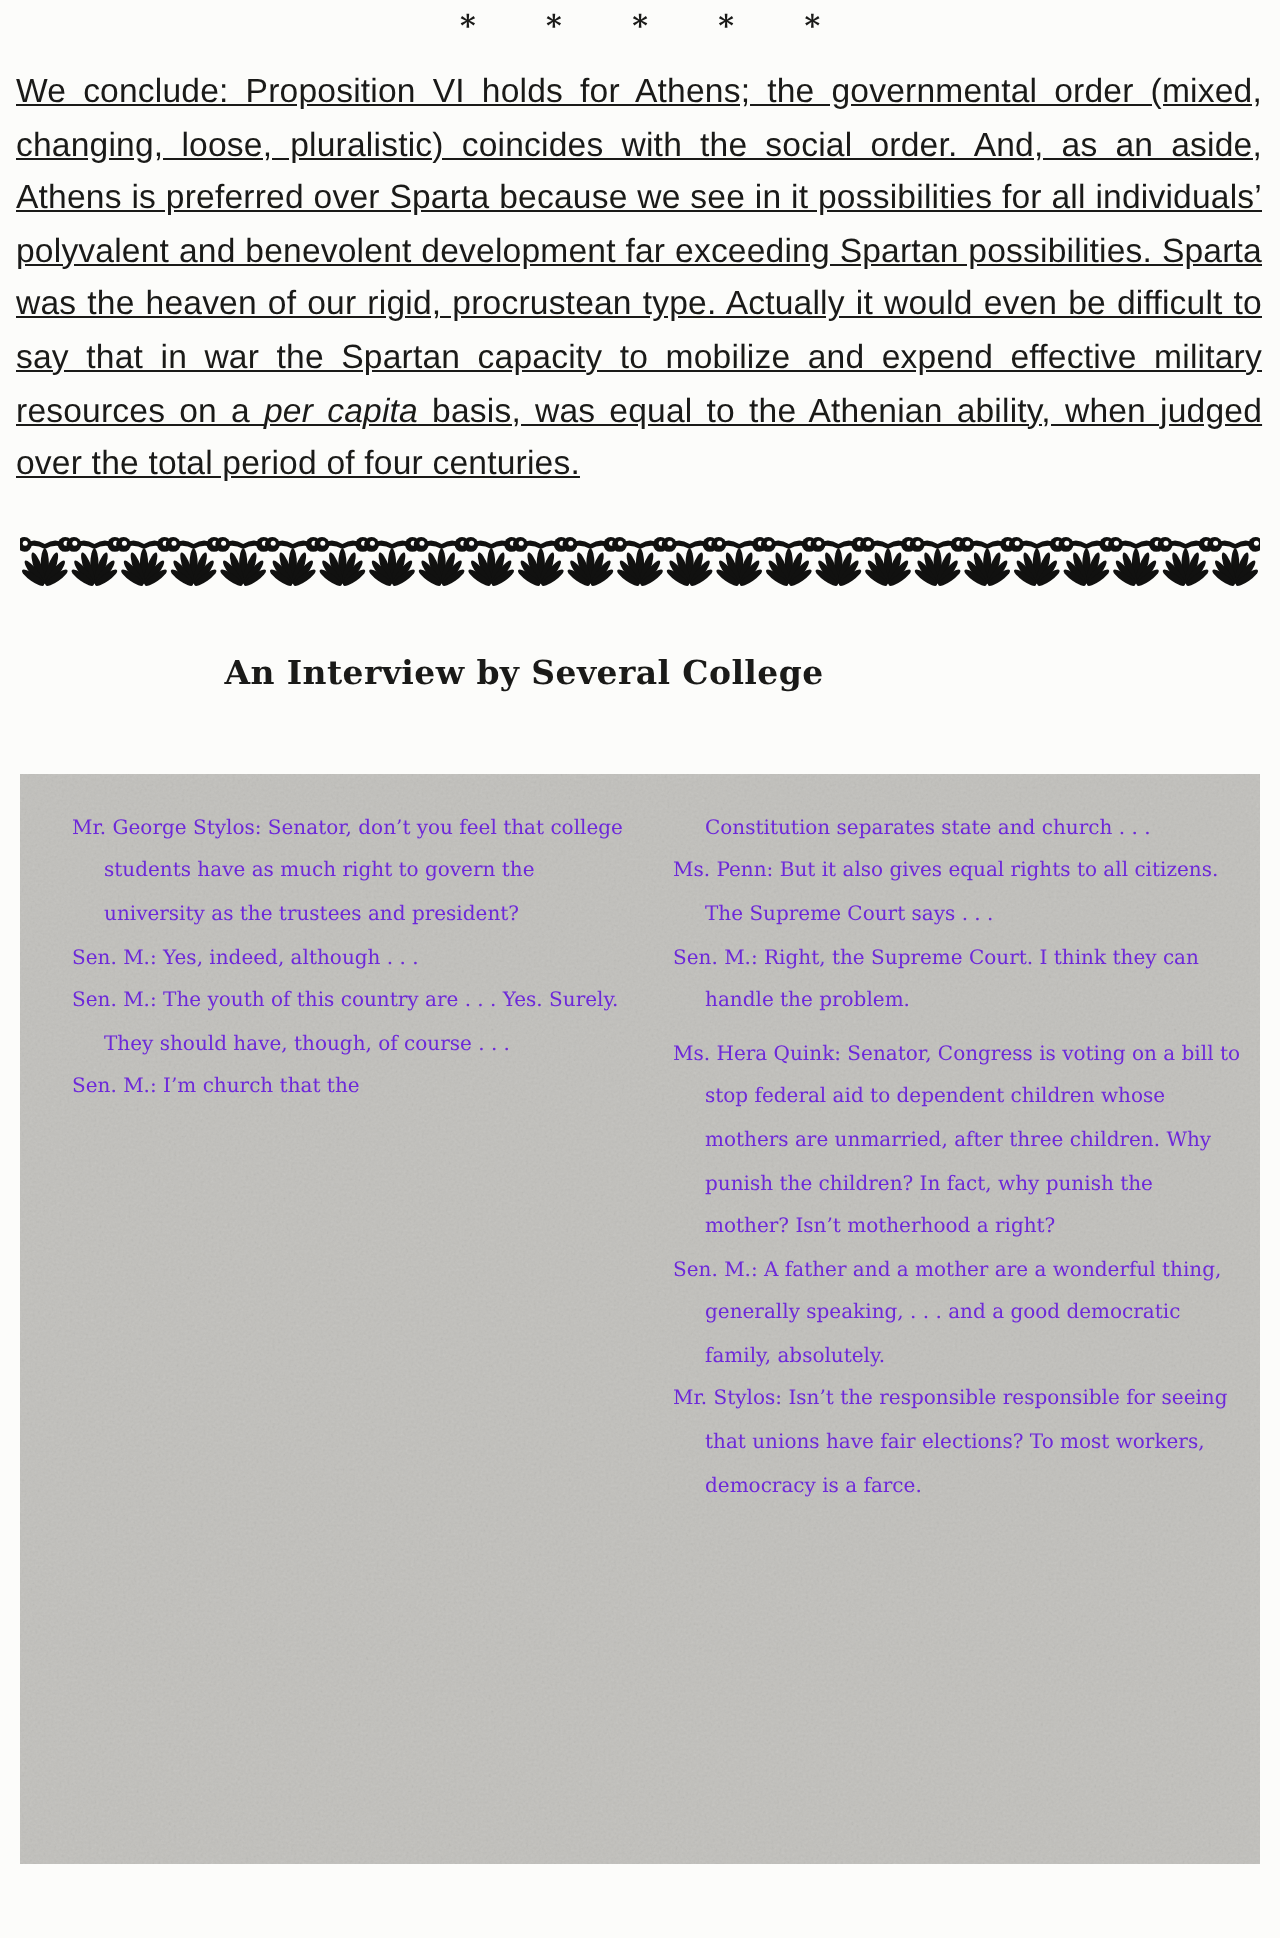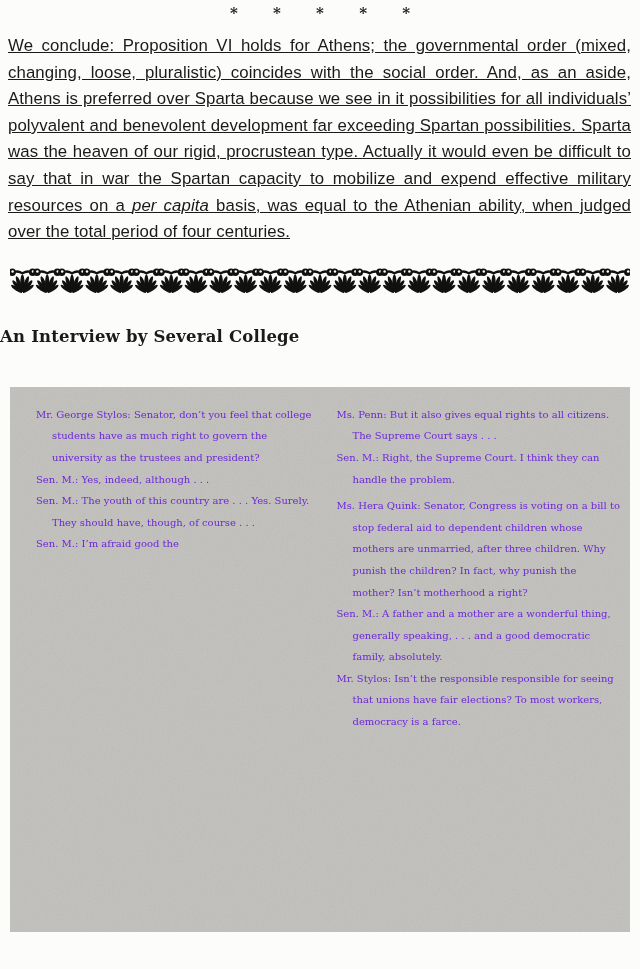--- a/index.html
+++ b/index.html
@@ -30,21 +30,21 @@
     text-decoration:underline;
   }
   .intro em { font-style:italic; }
   .ornament {
     margin:19px 10px 0 10px;
     height:34px;
   }
   .heading {
     margin:27px 0 0 0;
     width:524px;
-    text-align:left;
+    text-align:center;
     font-family:"DejaVu Serif", serif;
     font-weight:bold;
     font-size:16.5px;
     line-height:22px;
     letter-spacing:0.2px;
   }
   .heading span { display:block; }
   .interview-box {
     position:relative;
     margin:39px 0 0 10px;
@@ -154,23 +154,24 @@
         <feColorMatrix type="saturate" values="0"></feColorMatrix>
       </filter>
       <rect width="100%" height="100%" filter="url(#grain)" opacity="0.45"></rect>
     </svg>
 
     <div class="cols">
       <div class="col">
         <p class="para">Mr. George Stylos: Senator, don’t you feel that college students have as much right to govern the university as the trustees and president?</p>
         <p class="para">Sen. M.: Yes, indeed, although . . .</p>
         <p class="para">Sen. M.: The youth of this country are . . . Yes. Surely. They should have, though, of course . . .</p>
-        <p class="para">Sen. M.: I’m afraid good the</p>
+        <p class="para">Sen. M.: I’m church that the</p>
       </div>
       <div class="col">
+        <p class="para cont">Constitution separates state and church . . .</p>
         <p class="para">Ms. Penn: But it also gives equal rights to all citizens. The Supreme Court says . . .</p>
         <p class="para">Sen. M.: Right, the Supreme Court. I think they can handle the problem.</p>
         <p class="para gap-top">Ms. Hera Quink: Senator, Congress is voting on a bill to stop federal aid to dependent children whose mothers are unmarried, after three children. Why punish the children? In fact, why punish the mother? Isn’t motherhood a right?</p>
         <p class="para">Sen. M.: A father and a mother are a wonderful thing, generally speaking, . . . and a good democratic family, absolutely.</p>
         <p class="para">Mr. Stylos: Isn’t the responsible responsible for seeing that unions have fair elections? To most workers, democracy is a farce.</p>
       </div>
     </div>
   </div>
 
 </div>

